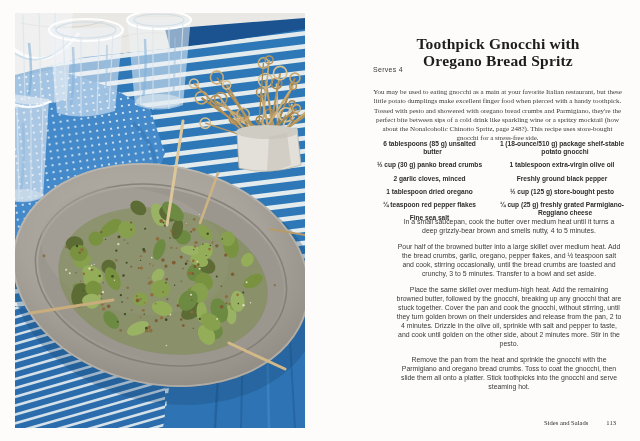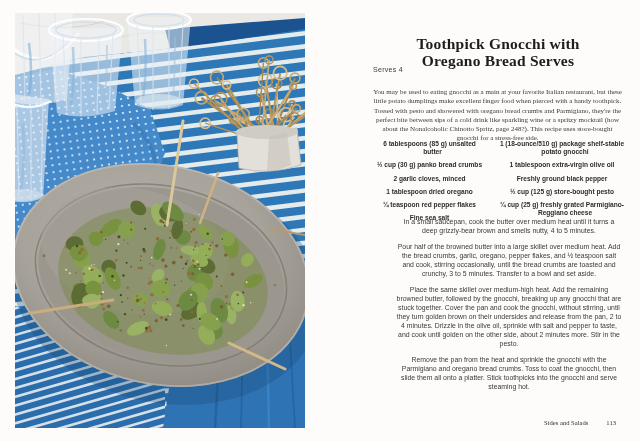--- a/index.html
+++ b/index.html
@@ -466,21 +466,21 @@
         <line x1="168" y1="108" x2="152" y2="212" stroke="#dcc79b" stroke-width="3" stroke-linecap="round"></line>
         <line x1="203" y1="160" x2="185" y2="210" stroke="#cdb384" stroke-width="2.5" stroke-linecap="round"></line>
         <line x1="16" y1="300" x2="98" y2="287" stroke="#c9ad7c" stroke-width="3" stroke-linecap="round"></line>
         <line x1="214" y1="330" x2="270" y2="356" stroke="#d3b888" stroke-width="3" stroke-linecap="round"></line>
         <line x1="255" y1="216" x2="290" y2="222" stroke="#b89a66" stroke-width="2" stroke-linecap="round"></line>
       </g>
     </svg>
   </div>
 
   <div class="page-right">
-    <h1 class="title"><span>Toothpick Gnocchi with</span><br><span>Oregano Bread Serves</span></h1>
+    <h1 class="title"><span>Toothpick Gnocchi with</span><br><span>Oregano Bread Spritz</span></h1>
 
     <div class="serves">Serves 4</div>
 
     <p class="intro">You may be used to eating gnocchi as a main at your favorite Italian restaurant, but these little potato dumplings make excellent finger food when pierced with a handy toothpick. Tossed with pesto and showered with oregano bread crumbs and Parmigiano, they're the perfect bite between sips of a cold drink like sparkling wine or a spritzy mocktail (how about the Nonalcoholic Chinotto Spritz, page 248?). This recipe uses store-bought gnocchi for a stress-free side.</p>
 
     <div class="ingredients">
       <ul class="ing-col c1">
         <li>6 tablespoons (85 g) unsalted butter</li>
         <li>½ cup (30 g) panko bread crumbs</li>
         <li>2 garlic cloves, minced</li>

